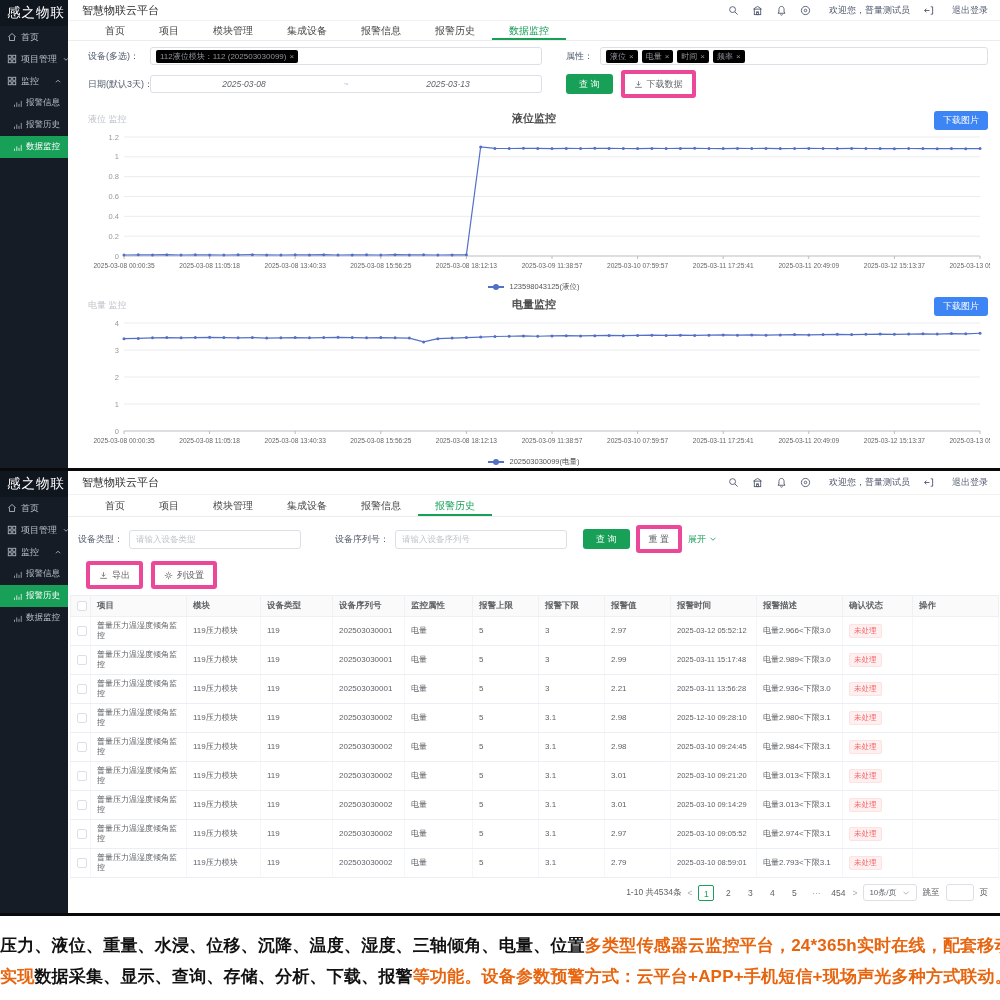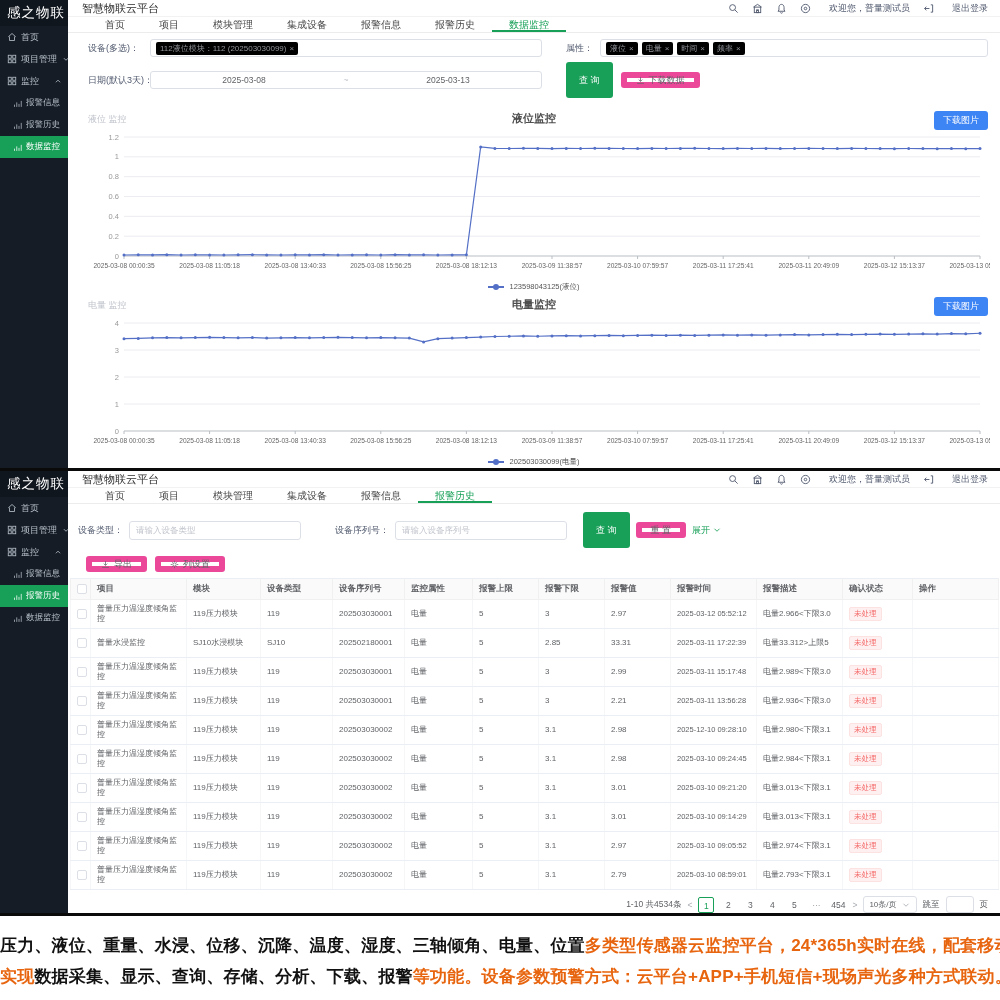--- a/index.html
+++ b/index.html
@@ -30,24 +30,24 @@
   .tab { display:flex; align-items:center; padding:0 17px; font-size:10px; color:#474747; cursor:pointer; }
   .tab.active { color:#18a058; box-shadow:inset 0 -2px 0 #18a058; }
 
   
   .filters1 { padding:6px 10px 4px 20px; }
   .frow { display:flex; align-items:center; margin-bottom:5px; }
   .flabel { font-size:9px; color:#515a6e; white-space:nowrap; }
   .finput { border:1px solid #dcdfe6; border-radius:3px; background:#fff; height:18px; display:flex; align-items:center; padding:0 5px; gap:4px; }
   .tag { background:#000000; color:#909399; font-size:8px; padding:1px 4px; border-radius:2px; white-space:nowrap; display:inline-flex; gap:3px; align-items:center; }
   .tag .x { cursor:pointer; color:#909399; }
-  .date-box { justify-content:space-between; color:#606266; font-size:8.5px; }
+  .date-box { justify-content:space-between; color:#606266; font-size:8.5px;font-style:italic; }
   .date-box span { flex:1; text-align:center; }
-  .btn-green { background:#18a058; color:#fff; border:none; border-radius:3px; height:36px; padding:0 13px; font-size:9px; cursor:pointer; font-family:inherit; }
-  .btn-plain { background:#fff; color:#606266; border:6px solid #ec4899; border-radius:3px; height:16px; padding:0 9px; font-size:9px; cursor:pointer; display:inline-flex; align-items:center; gap:4px; font-family:inherit; }
+  .btn-green { background:#18a058; color:#fff; border:none; border-radius:3px; height:20px; padding:0 13px; font-size:9px; cursor:pointer; font-family:inherit; }
+  .btn-plain { background:#fff; color:#606266; border:4px solid #ec4899; border-radius:3px; height:28px; padding:0 9px; font-size:9px; cursor:pointer; display:inline-flex; align-items:center; gap:4px; font-family:inherit; }
   .btn-plain .icon svg { width:9px; height:9px; }
 
   
   .chart-card { position:relative; padding:2px 10px 0 10px; }
   .panel-label { position:absolute; left:20px; top:6px; font-size:9px; color:#c0c4cc; }
   .chart-title { text-align:center; font-size:11px; font-weight:bold; color:#4e4e4e; height:18px; line-height:18px; }
   .btn-blue { position:absolute; right:12px; top:4px; background:#3d84f4; color:#fff; border:none; border-radius:3px; padding:3px 9px; font-size:9px; cursor:pointer; font-family:inherit; }
   .chart-svg { display:block; width:100%; }
   .legend { display:flex; justify-content:center; align-items:center; gap:5px; height:13px; font-size:7.5px; color:#555; cursor:pointer; }
   .legend-sym { width:16px; height:2px; background:#5470c6; position:relative; }
@@ -677,35 +677,20 @@
             <td>5</td>
             <td>3</td>
             <td>2.97</td>
             <td class="nowrap">2025-03-12 05:52:12</td>
             <td>电量2.966&lt;下限3.0</td>
             <td><span class="badge-red">未处理</span></td>
             <td></td>
           </tr>
           <tr>
             <td style="text-align:center"><span class="cb"></span></td>
-            <td>普量水浸监控</td>
-            <td>SJ10水浸模块</td>
-            <td>SJ10</td>
-            <td>202502180001</td>
-            <td>电量</td>
-            <td>5</td>
-            <td>2.85</td>
-            <td>33.31</td>
-            <td class="nowrap">2025-03-11 17:22:39</td>
-            <td>电量33.312&gt;上限5</td>
-            <td><span class="badge-red">未处理</span></td>
-            <td></td>
-          </tr>
-          <tr>
-            <td style="text-align:center"><span class="cb"></span></td>
             <td>普量压力温湿度倾角监控</td>
             <td>119压力模块</td>
             <td>119</td>
             <td>202503030001</td>
             <td>电量</td>
             <td>5</td>
             <td>3</td>
             <td>2.99</td>
             <td class="nowrap">2025-03-11 15:17:48</td>
             <td>电量2.989&lt;下限3.0</td>

